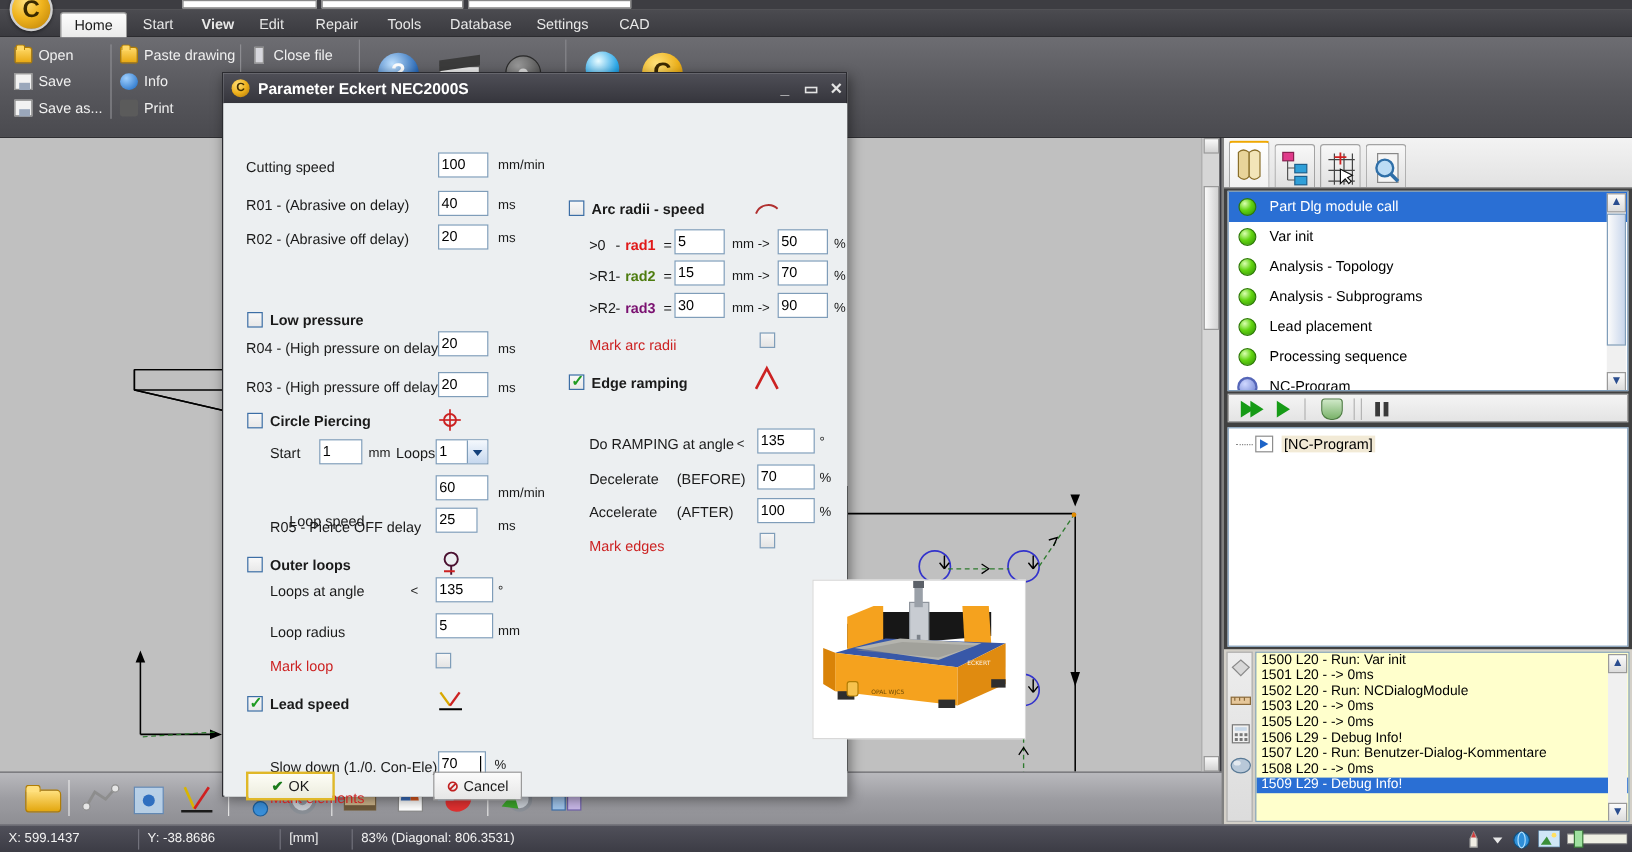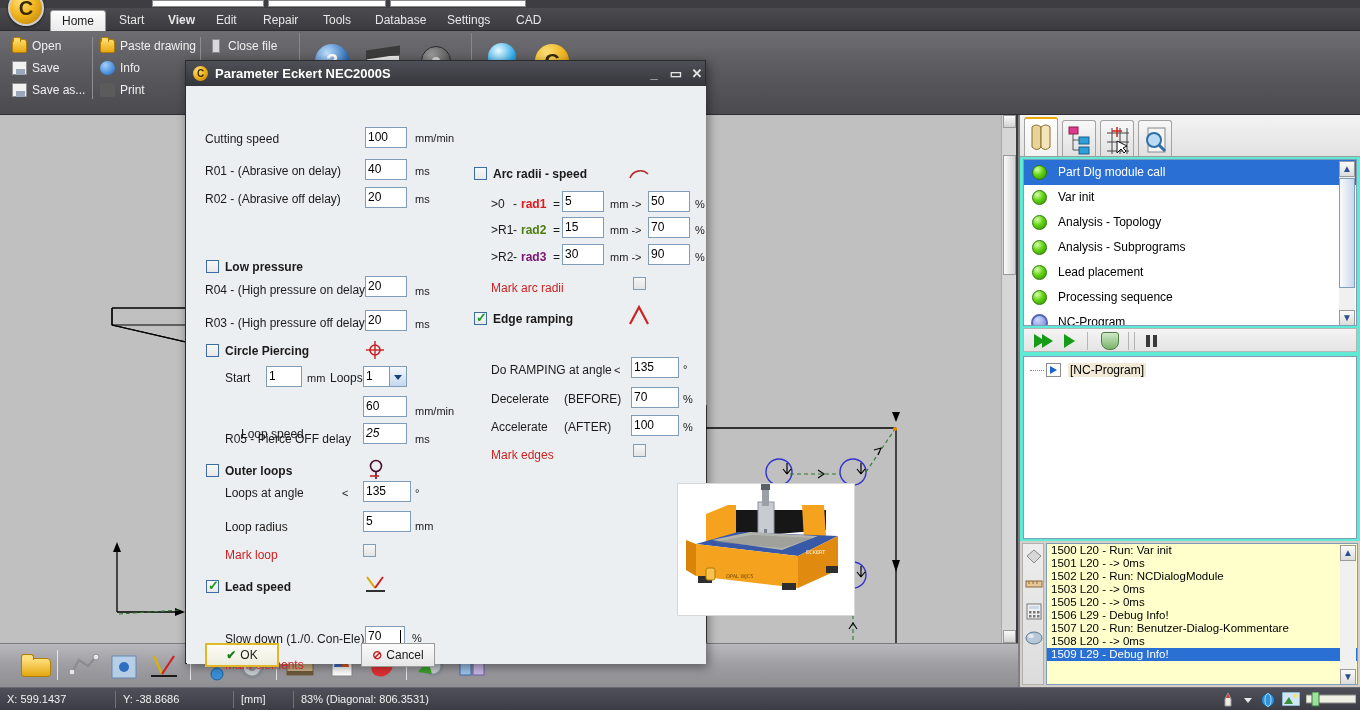--- a/index.html
+++ b/index.html
@@ -115,21 +115,21 @@
     position: absolute; top: 3px; height: 17px; line-height: 17px;
     padding-left: 7px; white-space: nowrap;
     border-left: 1px solid #72727c;
   }
   .scell.first { border-left: none; }
   .tray-item { position:absolute; top:4px; height:16px; }
 
   
   .rightpanel {
     position: absolute; left: 1020px; top: 115px; width: 340px; height: 572px;
-    background: #5eead4;
+    background: #404040;
   }
   .tabstrip {
     position: absolute; left: 0; top: 0; width: 340px; height: 42px;
     background: linear-gradient(#f3f3f3, #e2e2e2);
     border-bottom: 1px solid #9b9b9b;
   }
   .ptab {
     position: absolute; top: 5px; width: 34px; height: 36px;
     background: linear-gradient(#f8f8f8, #e0e0e0);
     border: 1px solid #a3a3a3; border-bottom: none;
@@ -745,21 +745,21 @@
       <div class="combo" style="left:176px; top:280px; width:44px;">
         <span>1</span>
         <span class="cbtn"></span>
       </div>
 
       <span class="lbl" style="left:54px; top:319px;margin-top:22px;">Loop speed</span>
       <div class="tf" style="left:176px; top:310px; width:44px;">60</div>
       <span class="unit" style="left:228px; top:319px;">mm/min</span>
 
       <span class="lbl" style="left:38px; top:346px;">R05  -  Pierce OFF delay</span>
-      <div class="tf" style="left:176px; top:337px; width:44px;font-style:italic;">25</div>
+      <div class="tf" style="left:176px; top:337px; width:35px;">25</div>
       <span class="unit" style="left:228px; top:347px;">ms</span>
 
       <div class="cbx" style="left:19px; top:378px;"></div>
       <span class="lbl lbl-b" style="left:38px; top:378px;">Outer loops</span>
       <span class="glyph" style="left:178px; top:372px;">
         <svg width="22" height="22">
             <circle cx="11" cy="8" r="5.5" fill="none" stroke="#4a1030" stroke-width="1.6"></circle>
             <line x1="11" y1="13" x2="11" y2="21" stroke="#4a1030" stroke-width="1.6"></line>
             <line x1="5" y1="18" x2="14" y2="18" stroke="#cc2222" stroke-width="1.6"></line>
           </svg>

